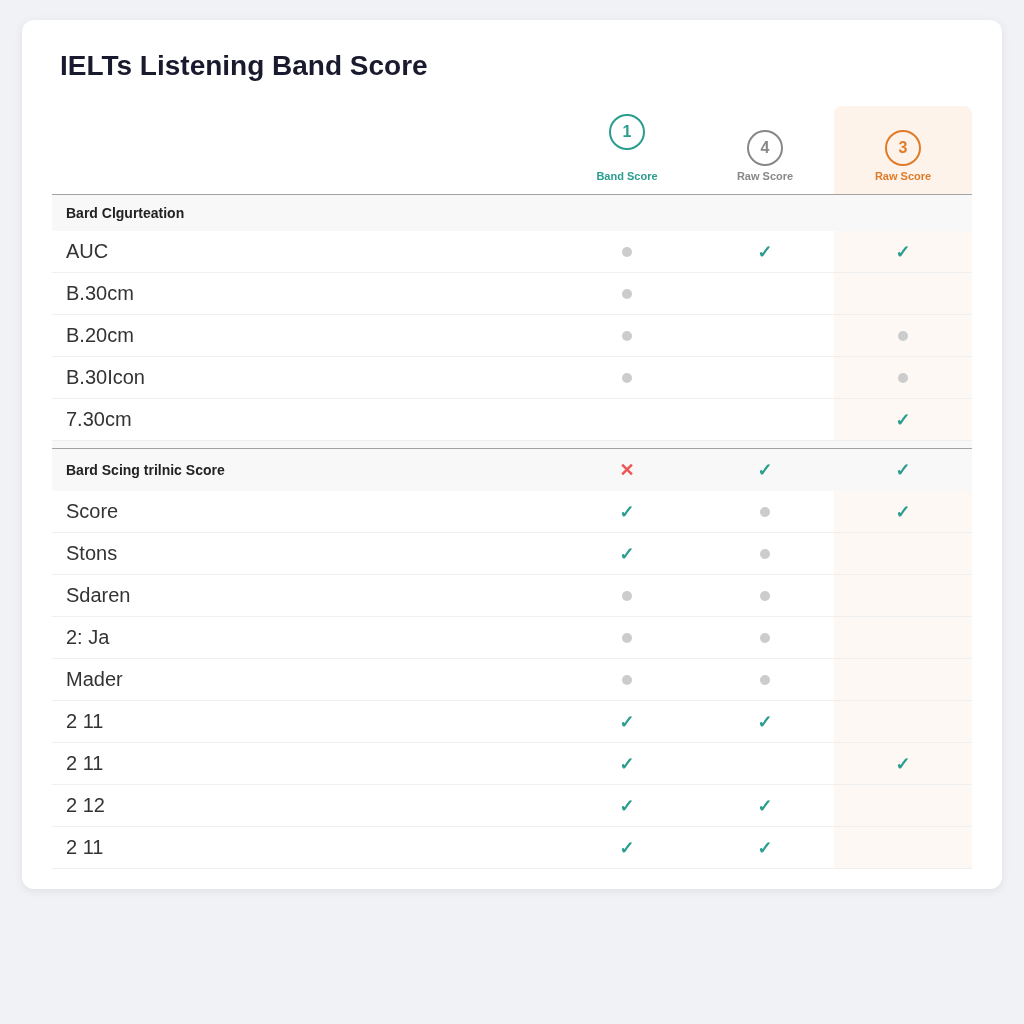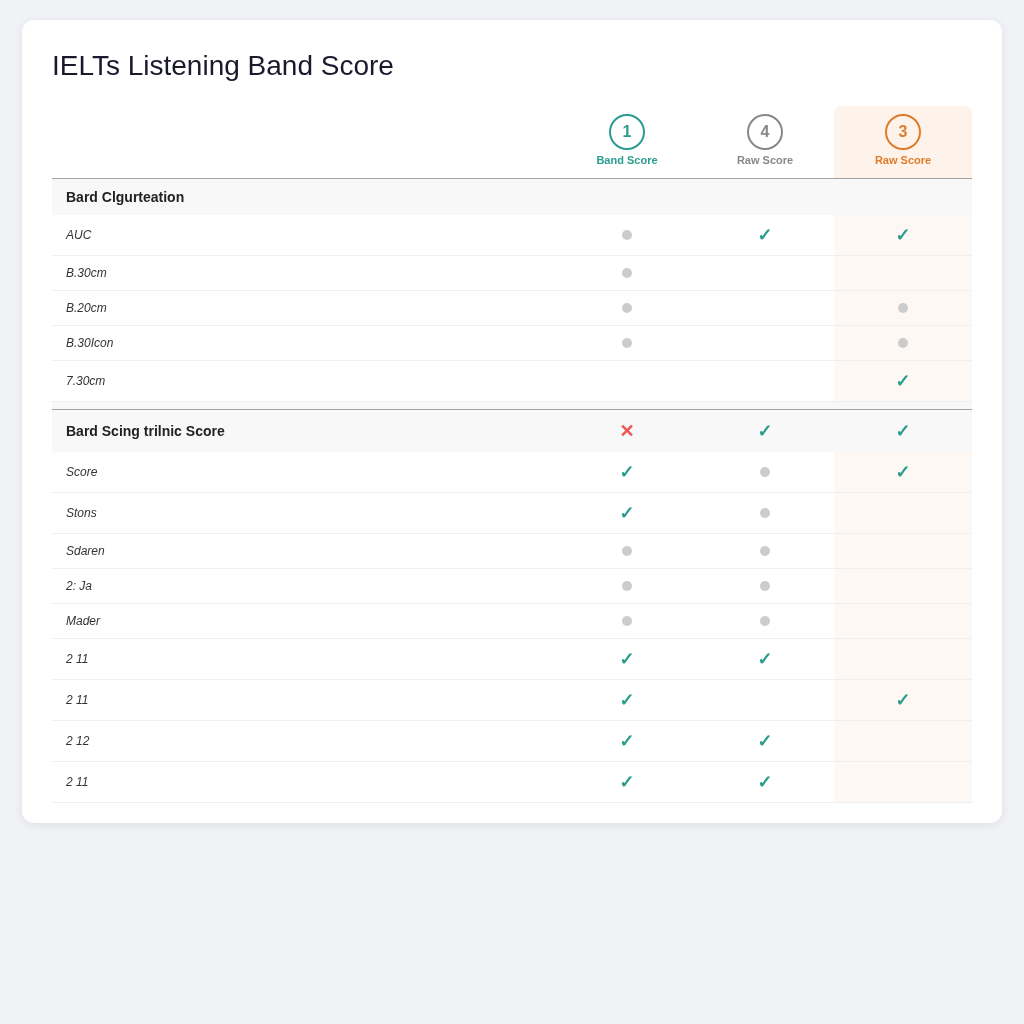--- a/index.html
+++ b/index.html
@@ -12,23 +12,24 @@
     .card {
       background: white;
       border-radius: 12px;
       padding: 30px 30px 20px 30px;
       max-width: 980px;
       margin: 0 auto;
       box-shadow: 0 2px 10px rgba(0,0,0,0.08);
     }
     h1 {
       font-size: 28px;
-      font-weight: 400;
+      font-weight: 700;
       color: #1a1a2e;
       margin-bottom: 24px;
+      margin-left: 8px;
     }
     table {
       width: 100%;
       border-collapse: collapse;
       font-size: 14px;
     }
     .col-feature { width: 55%; }
     .col-plan { width: 15%; text-align: center; }
 
     
@@ -58,21 +59,21 @@
       font-size: 16px;
       border: 2.5px solid;
     }
     .badge-teal { border-color: #2a9d8f; color: #2a9d8f; }
     .badge-gray { border-color: #888; color: #888; }
     .badge-orange { border-color: #e07b2a; color: #e07b2a; }
     .badge-label {
       font-size: 11px;
       font-weight: 600;
     }
-    .label-teal { color: #2a9d8f; }
+    .label-teal { color: #2a9d8f; margin-top: 16px; }
     .label-gray { color: #888; }
     .label-orange { color: #e07b2a; }
     .plan-header-highlighted {
       background: #fdf3ea;
       border-radius: 8px 8px 0 0;
     }
 
     
     .section-header td {
       background: #f8f8f8;
@@ -104,22 +105,21 @@
     .feature-row td {
       padding: 9px 14px;
       border-bottom: 1px solid #efefef;
       vertical-align: middle;
     }
     .feature-row:first-of-type td {
       border-top: 1px solid #efefef;
     }
     .feature-name {
       color: #333;
-      font-size: 12px;
-      font-style: italic;
+      font-size: 20px;
     }
     .cell-center {
       text-align: center;
       vertical-align: middle;
     }
     .col-highlighted {
       background: #fdf8f4;
     }
     
     .section-icon-bg-red {

